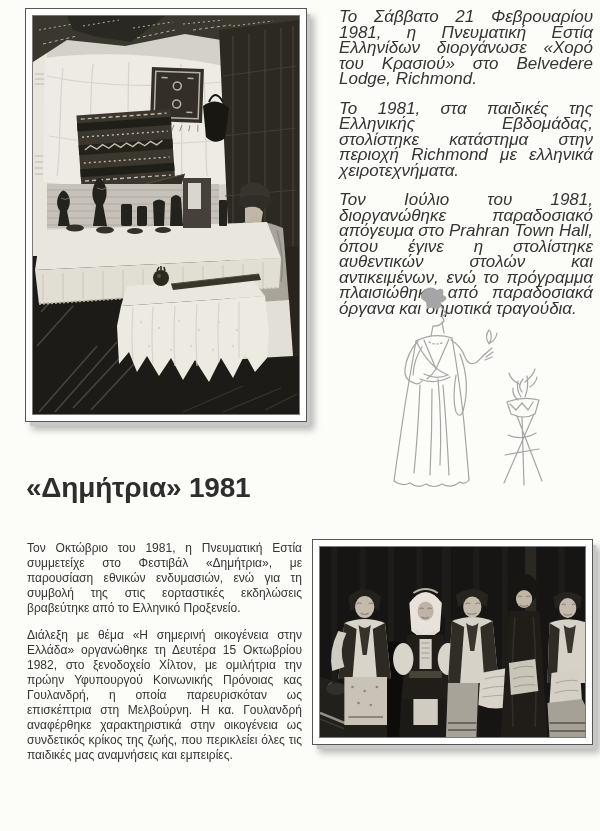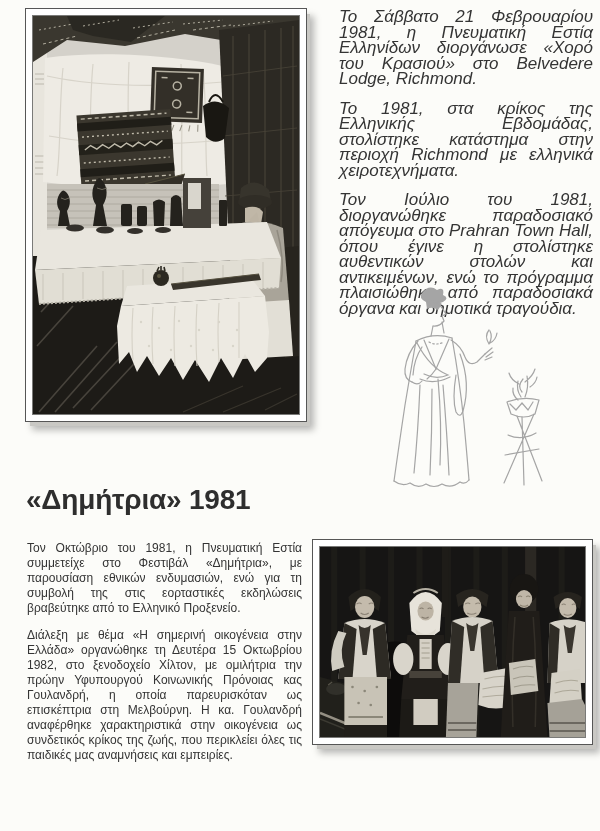--- a/index.html
+++ b/index.html
@@ -15,21 +15,21 @@
   }
   .photo-inner{border:1px solid #7a7a78;line-height:0;font-size:0;}
   .top-photo{position:absolute;left:25px;top:8px;}
   .top-text{
     position:absolute;left:339px;top:9px;width:254px;
     font-size:17px;line-height:15.5px;text-align:justify;color:#343434;font-style:italic;
   }
   .top-text p{margin:0 0 14px;}
   .drawing{position:absolute;left:372px;top:283px;width:200px;height:215px;}
   .heading{
-    position:absolute;left:26px;top:484px;margin:0;
+    position:absolute;left:26px;top:472px;margin:0;
     font-size:28px;font-weight:700;color:#2e2e2e;letter-spacing:-0.2px;
   }
   .bottom-section{
     position:absolute;left:27px;top:541px;width:566px;
     font-size:12px;line-height:15px;text-align:justify;color:#343434;
   }
   .bottom-section p{margin:0 0 12px;}
   .bottom-photo{float:right;margin:-2px 0 13px 10px;}
 </style>
 </head>
@@ -169,21 +169,21 @@
         <path d="M138,268 L226,258" stroke="#55503f" stroke-width="1" fill="none"></path>
         <circle cx="128" cy="262" r="8" fill="#2c2921"></circle>
         <path d="M124,255 l2,-4 M128,254 l0,-4 M132,255 l-1,-4" stroke="#2c2921" stroke-width="1.6" fill="none"></path>
         <circle cx="126" cy="260" r="2" fill="#59543f"></circle>
       </svg>
     </div>
   </figure>
 
   <div class="top-text">
     <p>Το Σάββατο 21 Φεβρουαρίου 1981, η Πνευματική Εστία Ελληνίδων διοργάνωσε «Χορό του Κρασιού» στο Belvedere Lodge, Richmond.</p>
-    <p>Το 1981, στα κρίκος της Ελληνικής Εβδομάδας, στολίστηκε κατάστημα στην περιοχή Richmond με ελληνικά χειροτεχνήματα.</p>
+    <p>Το 1981, στα παιδικές της Ελληνικής Εβδομάδας, στολίστηκε κατάστημα στην περιοχή Richmond με ελληνικά χειροτεχνήματα.</p>
     <p>Τον Ιούλιο του 1981, διοργανώθηκε παραδοσιακό απόγευμα στο Prahran Town Hall, όπου έγινε η στολίστηκε αυθεντικών στολών και αντικειμένων, ενώ το πρόγραμμα πλαισιώθηκε από παραδοσιακά όργανα και δημοτικά τραγούδια.</p>
   </div>
 
   <div class="drawing" role="img" aria-label="Γραμμικό σχέδιο γυναίκας με αρχαιοελληνικό χιτώνα που απλώνει το χέρι προς φλόγα πάνω σε ψηλή βάση">
     <svg width="200" height="215" viewBox="0 0 200 215">
       <g fill="none" stroke="#a5a5a5" stroke-width="1.2" stroke-linecap="round">
         <path d="M50,10 Q57,1 65,7 Q73,3 71,12 Q78,15 71,19 Q62,23 54,19 Q46,15 50,10 Z" fill="#a5a5a5" stroke="none"></path>
         <path d="M54,19 Q63,15 70,21 L66,27 Q60,23 55,26 Z" fill="#a5a5a5" stroke="none"></path>
         <path d="M57,20 Q66,18 70,25 L74,31 L70,33 L72,38 Q67,44 61,43"></path>
         <path d="M61,43 L59,53 M70,39 L72,50"></path>

